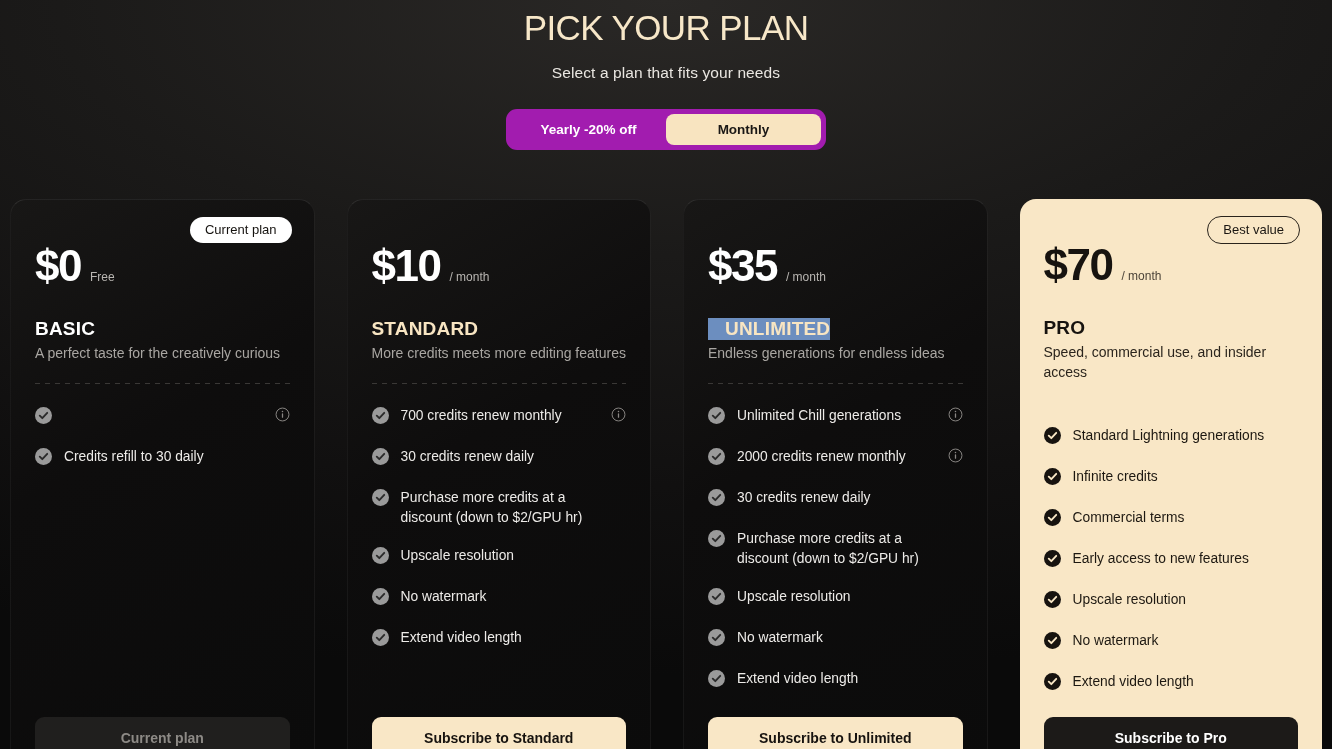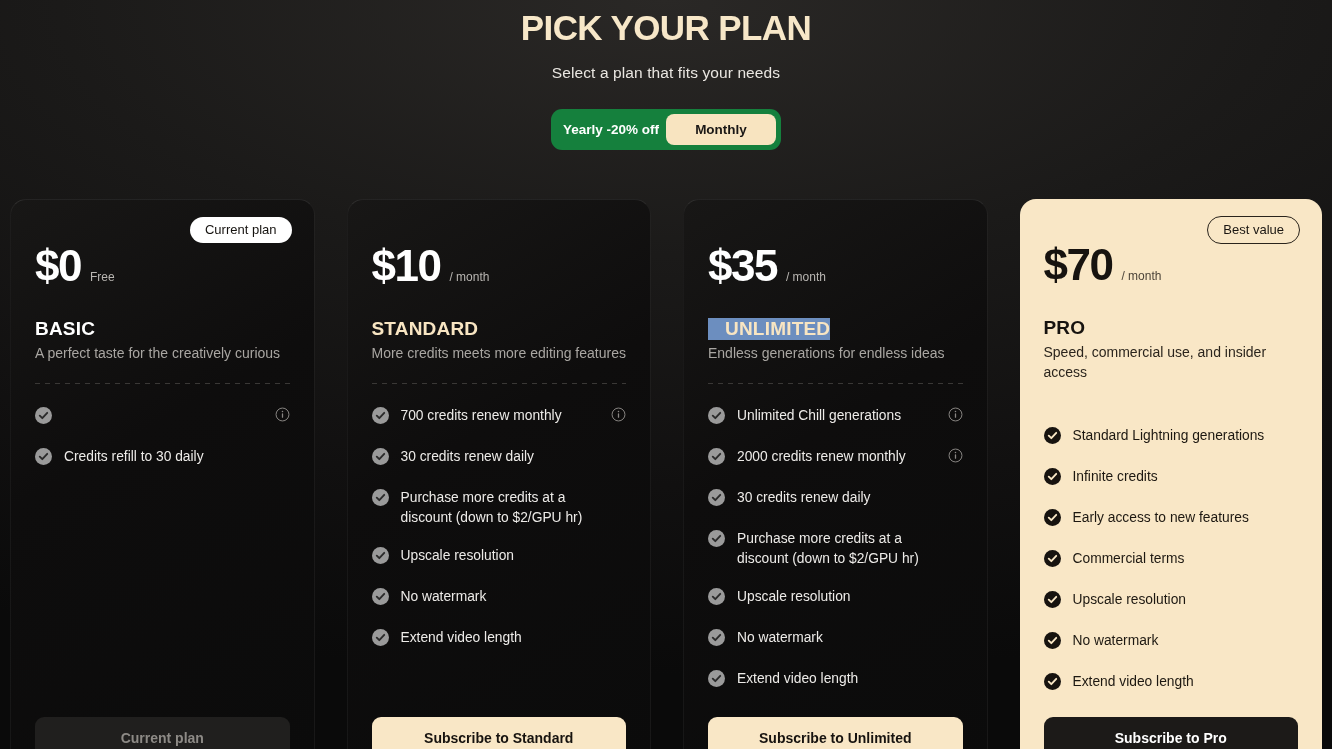--- a/index.html
+++ b/index.html
@@ -14,34 +14,34 @@
     position:absolute; inset:0;
     background:
       radial-gradient(120% 90% at 50% 0%, #2a2826 0%, #1b1a19 38%, #111010 72%, #0a0a0a 100%);
     z-index:0;
   }
   .page { position:relative; z-index:1; width:1332px; height:749px; }
 
   
   .header { text-align:center; padding-top:7px; }
   .title {
-    font-size:35px; font-weight:bold; letter-spacing:-0.6px;
+    font-size:35px; font-weight:normal; letter-spacing:-0.6px;
     color:#F7E7C8; line-height:1.2;
     text-transform:uppercase;
   }
   .subtitle {
     font-size:15.5px; color:#E9E6E1; margin-top:15px; letter-spacing:0.1px;
   }
 
   
   .toggle-wrap { display:flex; justify-content:center; margin-top:27px; }
   .toggle {
     display:flex; align-items:center;
-    background:#15803d; border-radius:11px; padding:5px;
-    height:41px; width:230px;
+    background:#a21caf; border-radius:11px; padding:5px;
+    height:41px; width:320px;
   }
   .toggle-opt {
     flex:1; height:31px; display:flex; align-items:center; justify-content:center;
     font-size:13.5px; font-weight:bold; border-radius:8px;
     cursor:pointer; white-space:nowrap;
   }
   .toggle-opt.inactive { color:#ffffff; background:transparent; }
   .toggle-opt.active { color:#1a1715; background:#F8E4C0; }
 
   
@@ -319,28 +319,28 @@
                 <circle cx="10" cy="10" r="10" fill="#17130f"></circle>
                 <path d="M5.6 10.2 L8.6 13.1 L14.4 6.9" fill="none" stroke="#F9E7C6" stroke-width="2.2" stroke-linecap="round" stroke-linejoin="round"></path>
               </svg></span>
             <span class="ftext darktext">Infinite credits</span>
           </div>
           <div class="feature">
             <span class="check"><svg width="17" height="17" viewBox="0 0 20 20">
                 <circle cx="10" cy="10" r="10" fill="#17130f"></circle>
                 <path d="M5.6 10.2 L8.6 13.1 L14.4 6.9" fill="none" stroke="#F9E7C6" stroke-width="2.2" stroke-linecap="round" stroke-linejoin="round"></path>
               </svg></span>
+            <span class="ftext darktext">Commercial terms</span>
+          </div>
+          <div class="feature">
+            <span class="check"><svg width="17" height="17" viewBox="0 0 20 20">
+                <circle cx="10" cy="10" r="10" fill="#17130f"></circle>
+                <path d="M5.6 10.2 L8.6 13.1 L14.4 6.9" fill="none" stroke="#F9E7C6" stroke-width="2.2" stroke-linecap="round" stroke-linejoin="round"></path>
+              </svg></span>
             <span class="ftext darktext">Early access to new features</span>
-          </div>
-          <div class="feature">
-            <span class="check"><svg width="17" height="17" viewBox="0 0 20 20">
-                <circle cx="10" cy="10" r="10" fill="#17130f"></circle>
-                <path d="M5.6 10.2 L8.6 13.1 L14.4 6.9" fill="none" stroke="#F9E7C6" stroke-width="2.2" stroke-linecap="round" stroke-linejoin="round"></path>
-              </svg></span>
-            <span class="ftext darktext">Commercial terms</span>
           </div>
           <div class="feature">
             <span class="check"><svg width="17" height="17" viewBox="0 0 20 20">
                 <circle cx="10" cy="10" r="10" fill="#17130f"></circle>
                 <path d="M5.6 10.2 L8.6 13.1 L14.4 6.9" fill="none" stroke="#F9E7C6" stroke-width="2.2" stroke-linecap="round" stroke-linejoin="round"></path>
               </svg></span>
             <span class="ftext darktext">Upscale resolution</span>
           </div>
           <div class="feature">
             <span class="check"><svg width="17" height="17" viewBox="0 0 20 20">

